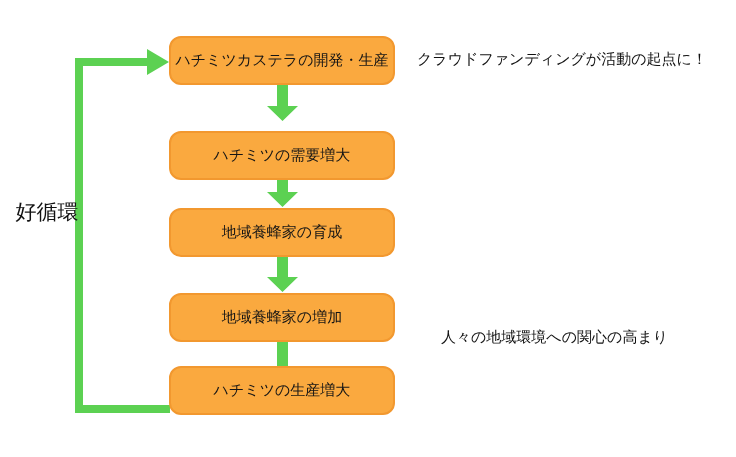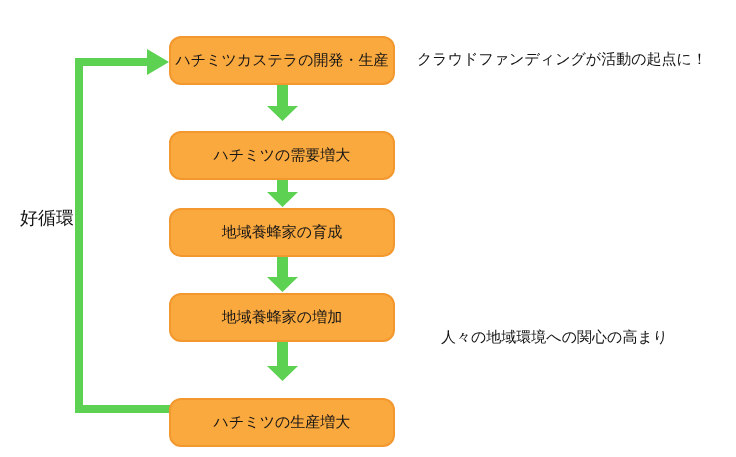--- a/index.html
+++ b/index.html
@@ -37,37 +37,37 @@
     justify-content: center;
     font-size: 15px;
     color: #151515;
     white-space: nowrap;
     z-index: 2;
   }
   .box-1 { top: 36px; }
   .box-2 { top: 122px; margin-top: 9px; }
   .box-3 { top: 208px; }
   .box-4 { top: 293px; }
-  .box-5 { top: 398px; }
+  .box-5 { top: 366px; }
   .side-note {
     position: absolute;
     font-size: 15px;
     color: #111111;
     white-space: nowrap;
     z-index: 2;
   }
   .note-1 { left: 417px; top: 50px; }
   .note-2 { left: 441px; top: 328px; }
   .cycle-label {
     position: absolute;
     left: 6px;
-    top: 207px;
+    top: 201px;
     width: 82px;
     text-align: center;
-    font-size: 18px;
+    font-size: 21px;
     line-height: 22px;
     color: #111111;
     z-index: 2;
   }
 </style>
 </head>
 <body>
 
 <div id="canvas">
 

